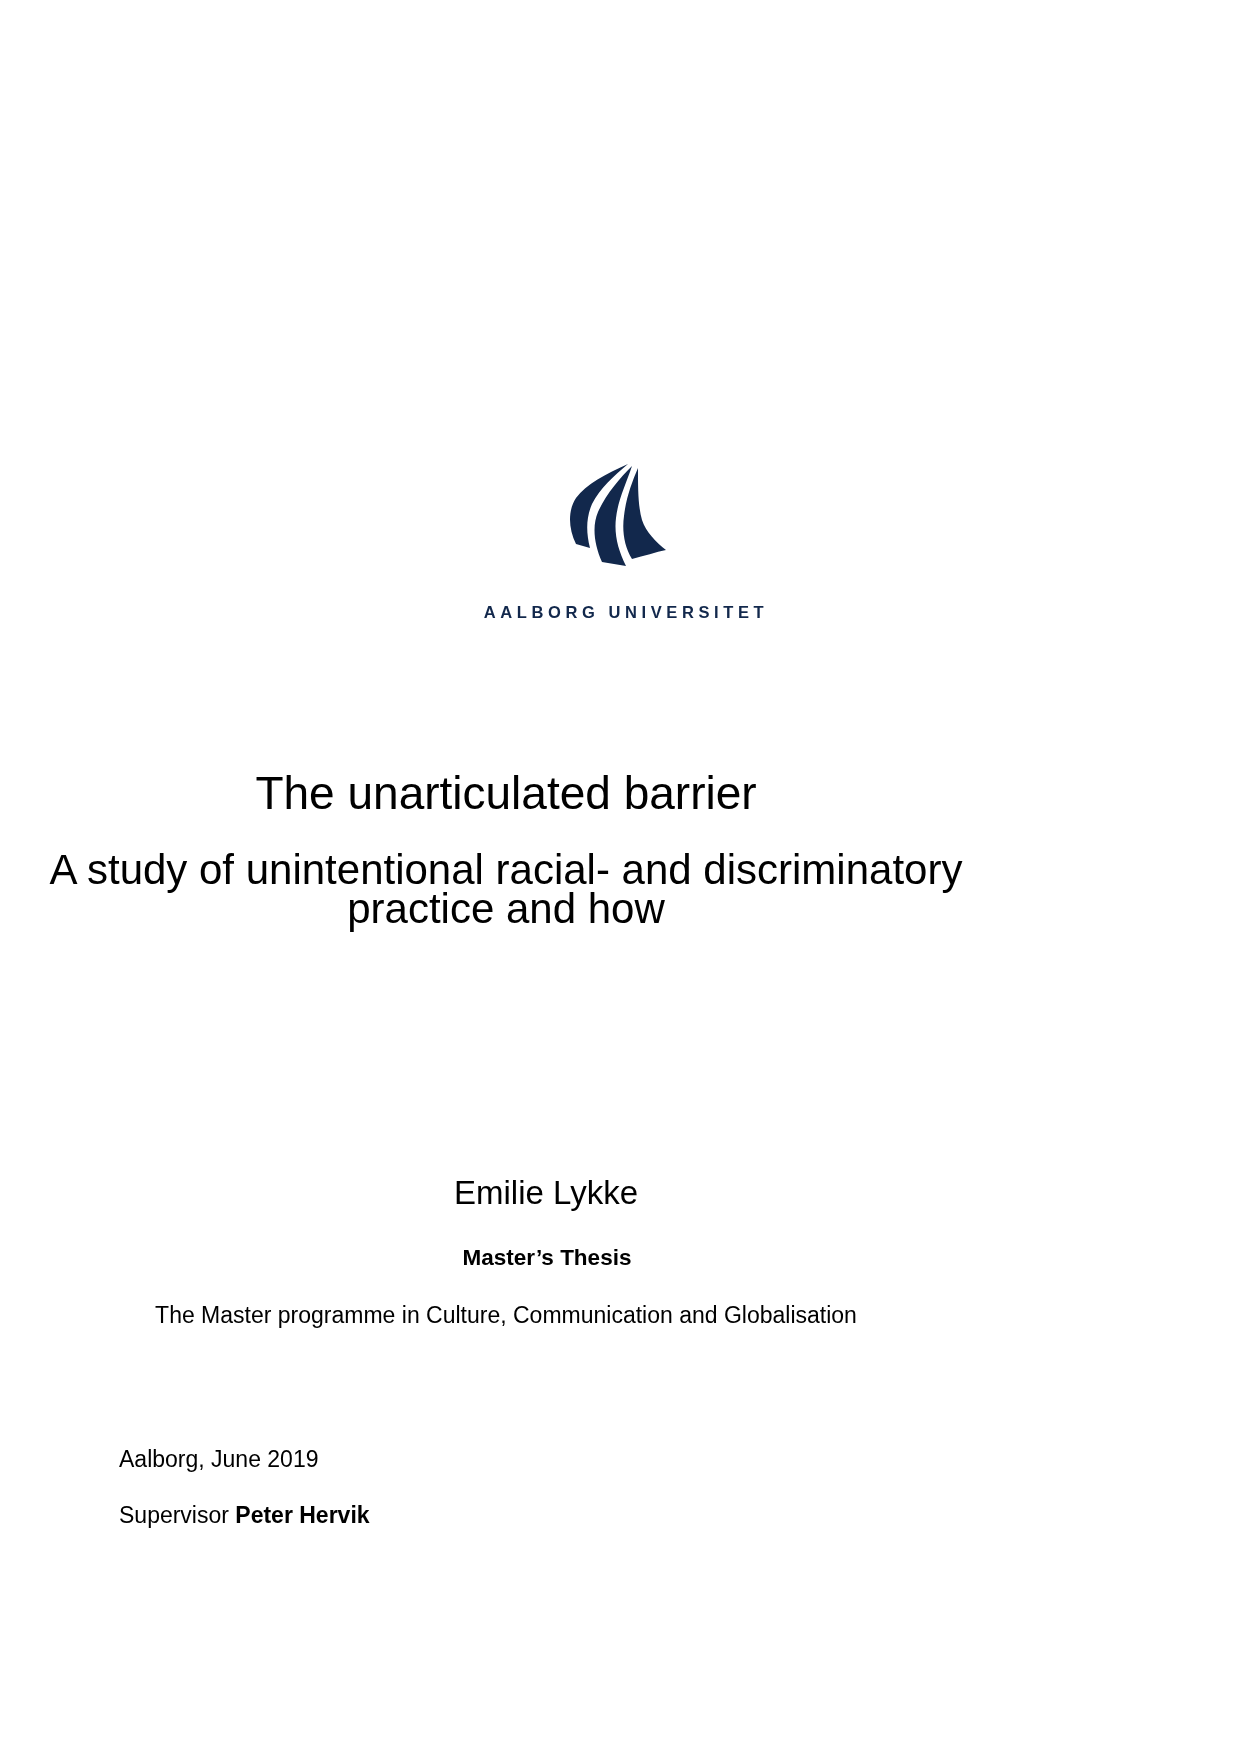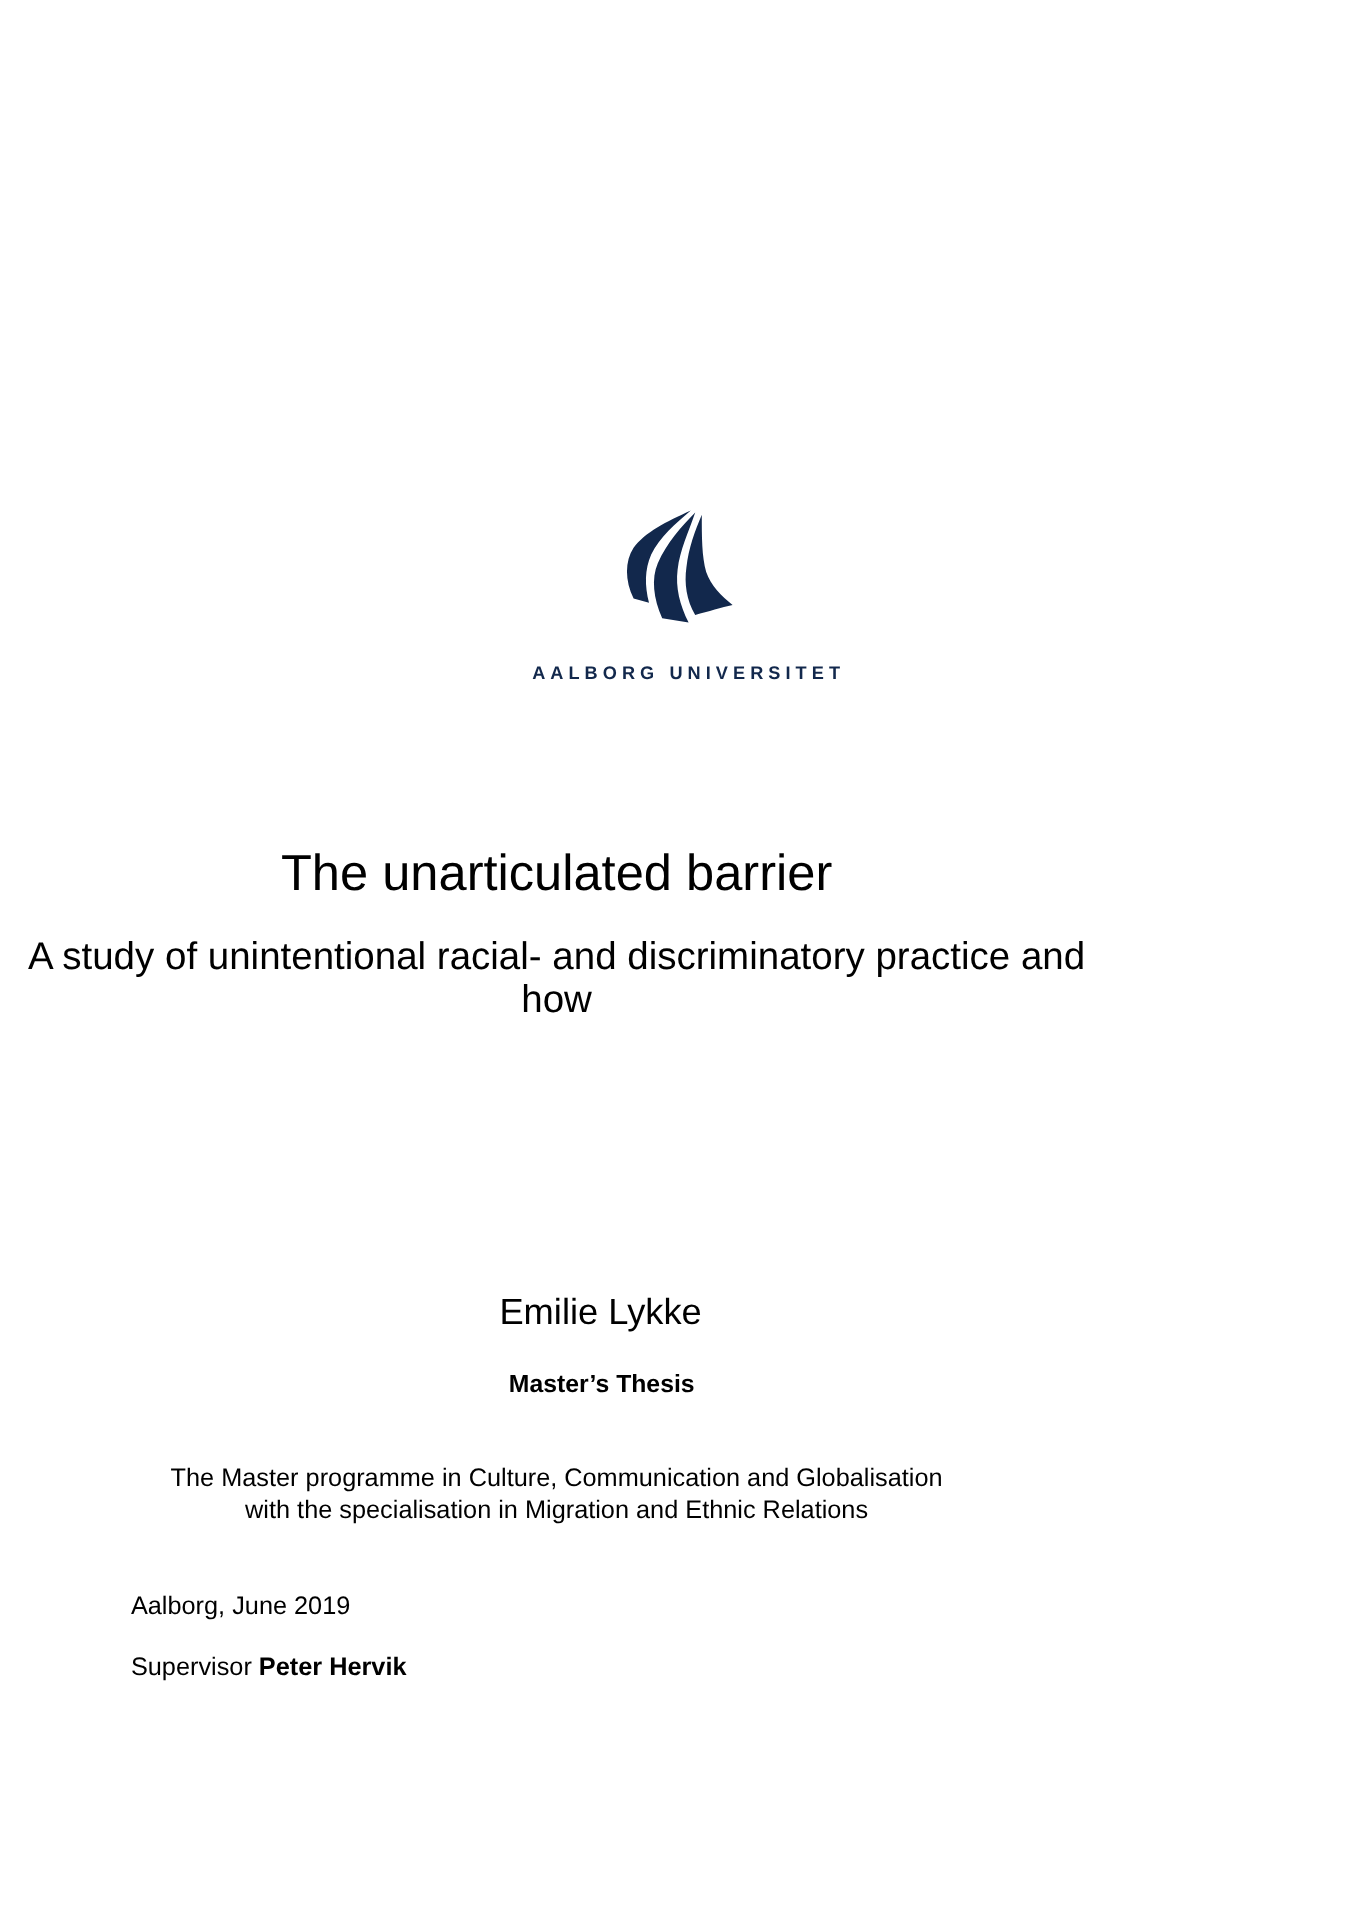--- a/index.html
+++ b/index.html
@@ -4,24 +4,24 @@
 <style>
   html, body { margin:0; padding:0; background:#ffffff; }
   body { width:1240px; height:1755px; position:relative; overflow:hidden;
          font-family:"Liberation Sans", sans-serif; color:#000; }
   .abs { position:absolute; }
   .center { left:0; width:1012px; text-align:center; }
   #logo { left:566px; top:462px; width:104px; height:106px; }
   #uni-name { top:603px; font-weight:bold; font-size:16.5px; letter-spacing:4.6px;
               color:#12284c; left:0; width:1240px; text-align:center; padding-left:6px; }
   #title { top:766px; font-size:46px; }
-  #subtitle { top:850px; font-size:35px; line-height:39px; }
+  #subtitle { top:850px; font-size:42px; line-height:39px; }
   #author { top:1174px; font-size:33px;margin-left:40px; }
   #thesis-type { top:1245px; font-size:22.5px; font-weight:bold;margin-left:41px; }
-  #programme { top:1301px; font-size:23px; line-height:29px;margin-top:28px; }
+  #programme { top:1301px; font-size:23px; line-height:29px; }
   #date { left:119px; top:1446px; font-size:23px; }
   #supervisor { left:119px; top:1502px; font-size:23px;text-align:right; }
   #supervisor b { font-weight:bold; }
 </style>
 </head>
 <body>
 
 <div class="abs" id="logo">
   <svg width="104" height="106" viewBox="0 0 104 106" xmlns="http://www.w3.org/2000/svg">
     <g fill="#12284c">
@@ -42,21 +42,20 @@
 <div class="abs center" id="subtitle">
   <div>A study of unintentional racial- and discriminatory practice and how</div>
 </div>
 
 <div class="abs center" id="author">Emilie Lykke</div>
 
 <div class="abs center" id="thesis-type">Master’s Thesis</div>
 
 <div class="abs center" id="programme">
   <div>The Master programme in Culture, Communication and Globalisation</div>
-  <div>with the specialisation in Migration and Ethnic Relations</div>
 </div>
 
 <div class="abs" id="date">Aalborg, June 2019</div>
 
 <div class="abs" id="supervisor">
   <span>Supervisor </span>
   <b>Peter Hervik</b>
 </div>
 
 </body></html>

